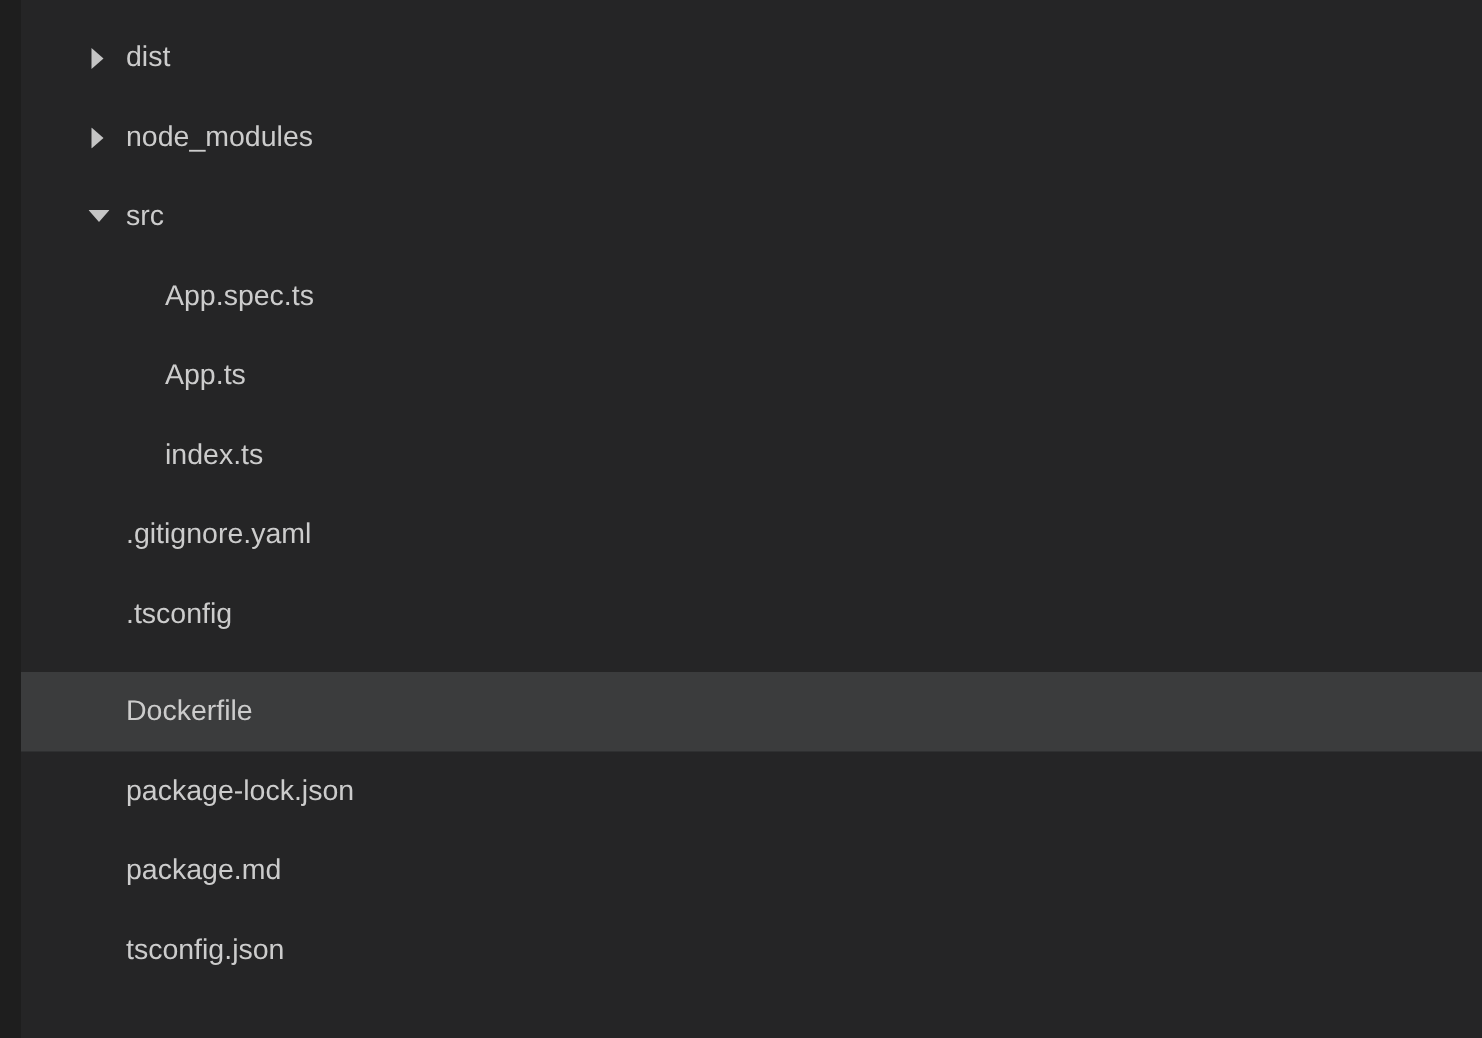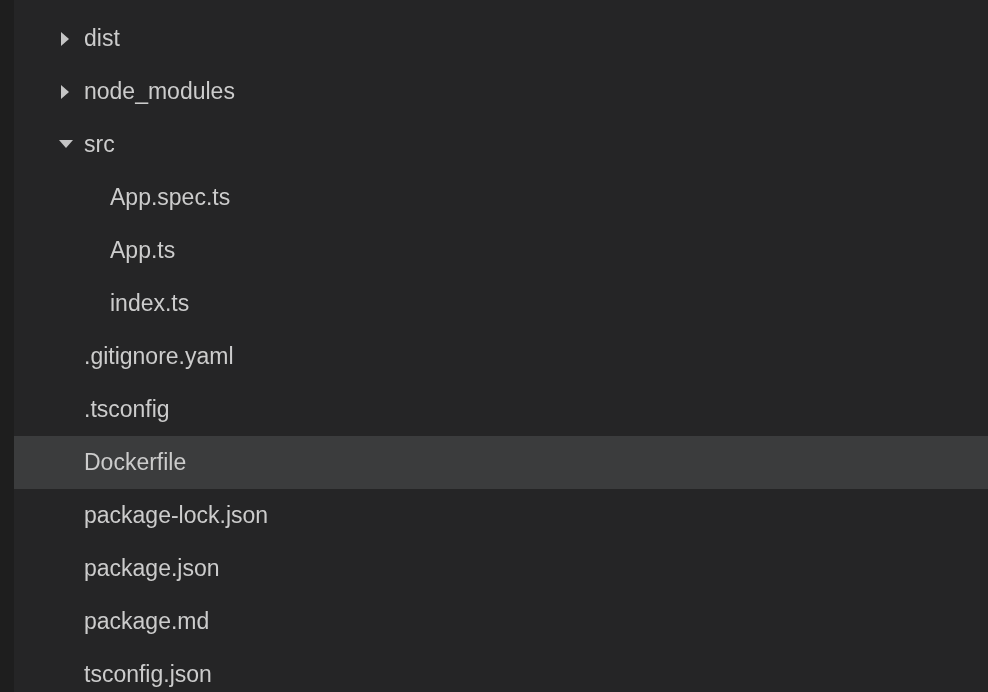--- a/index.html
+++ b/index.html
@@ -18,25 +18,26 @@
     }
     .file-tree {
       padding-top: 12px;
     }
     .tree-row {
       display: flex;
       align-items: center;
       height: 53px;
       padding-left: 42px;
       cursor: pointer;
-      font-size: 23px;
+      font-size: 19px;
       color: #cccccc;
     }
     .tree-row.selected {
       background: #3b3c3d;
+      margin-top: 12px;
     }
     .tree-row.child {
       padding-left: 96px;
     }
     .tree-row.root-file {
       padding-left: 70px;
     }
     .expand-icon {
       width: 20px;
       height: 20px;
@@ -106,23 +107,20 @@
   </div>
 
   <div class="tree-row root-file selected">
     <span class="label">Dockerfile</span>
   </div>
 
   <div class="tree-row root-file">
     <span class="label">package-lock.json</span>
   </div>
 
-  <div class="tree-row root-file">
-    <span class="label">package.json</span>
-  </div>
 
   <div class="tree-row root-file">
     <span class="label">package.md</span>
   </div>
 
   <div class="tree-row root-file">
     <span class="label">tsconfig.json</span>
   </div>
 
 </div>

